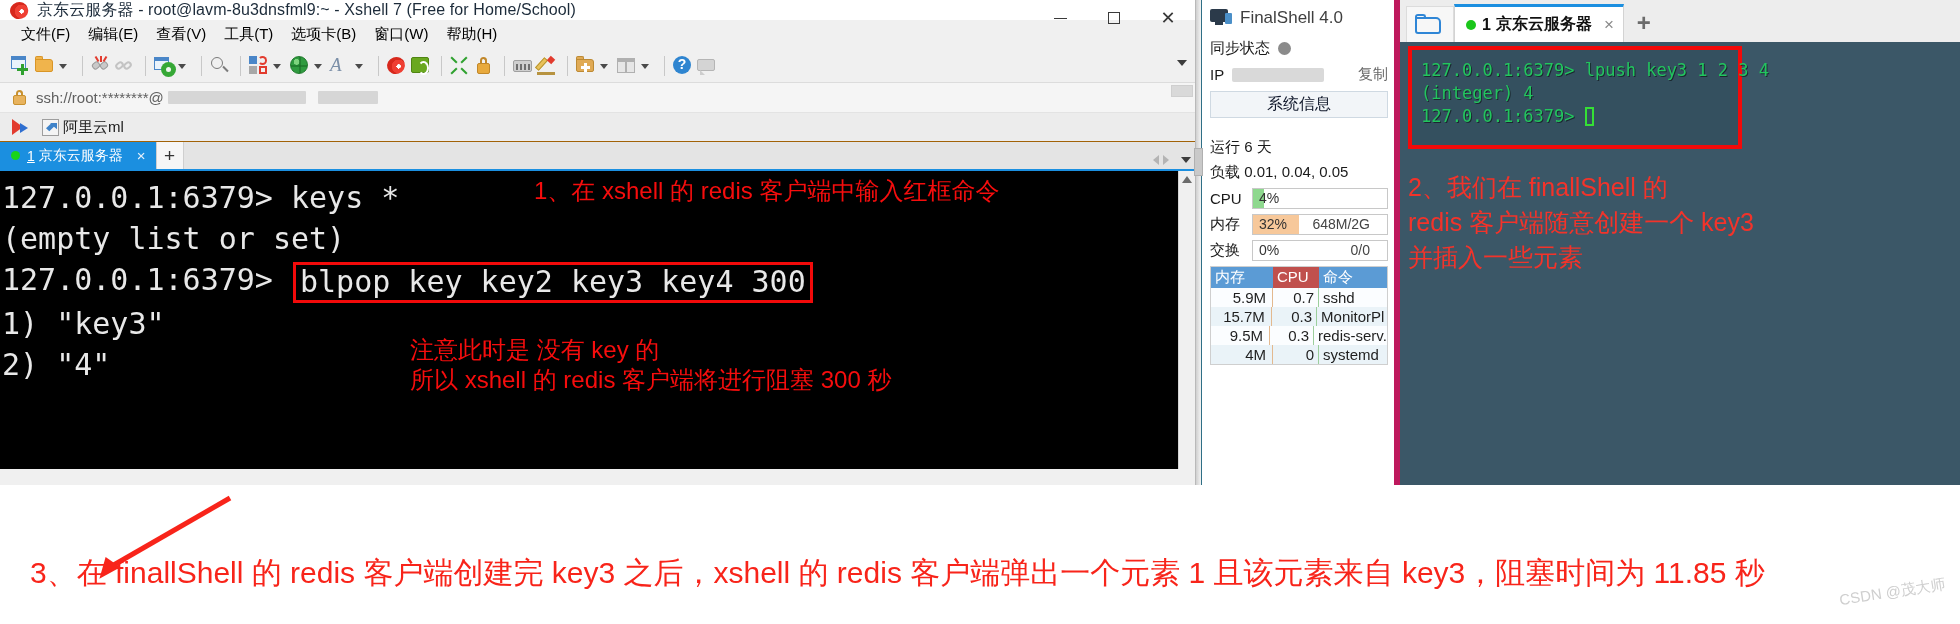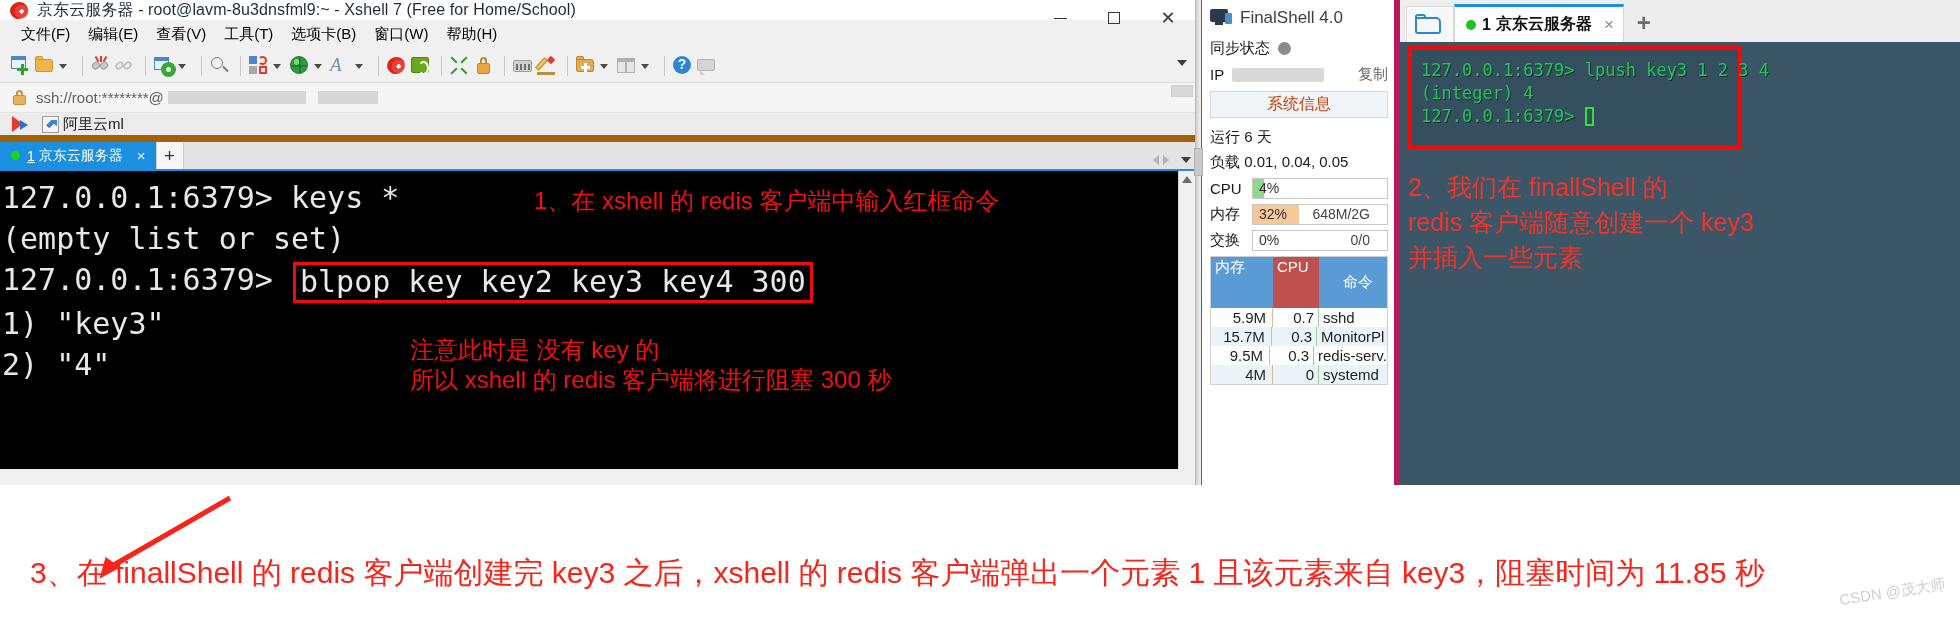--- a/index.html
+++ b/index.html
@@ -218,21 +218,21 @@
     width: 22px; height: 12px; background: #d9d9d9; border:1px solid #cfcfcf;
   }
 
   
   .xs-hostrow {
     height: 29px;
     background: #ececec;
     display: flex;
     align-items: center;
     padding-left: 12px;
-    border-bottom: 7px solid #a16207;
+    border-bottom: 1px solid #a16207;
   }
   .host-flag { width: 20px; height: 18px; position: relative; margin-right: 10px; }
   .host-flag .tri { position:absolute; left:0; top:1px; width:0; height:0; border-left:11px solid #e23b2e; border-top:8px solid transparent; border-bottom:8px solid transparent; }
   .host-flag .arr { position:absolute; left:8px; top:5px; width:0; height:0; border-left:8px solid #2f6fd0; border-top:5px solid transparent; border-bottom:5px solid transparent; }
   .host-chip { width: 17px; height: 17px; border:1px solid #9e9e9e; background:#f4f4f4; margin-right:4px; position:relative; }
   .host-chip .ar { position:absolute; left:3px; top:3px; width:11px; height:11px; background:#3f83c9; clip-path: polygon(100% 0, 100% 62%, 72% 38%, 30% 80%, 0 52%, 46% 8%, 22% 0); }
   .host-name { font-size: 15px; color: #1a1a1a; }
 
   
   .xs-tabstrip {
@@ -303,21 +303,21 @@
     vertical-align: -2px;
   }
   .term-note {
     position: absolute;
     color: #f60d0d;
     font-family: "Liberation Sans", "DejaVu Sans", sans-serif;
     font-size: 24px;
     white-space: nowrap;
     line-height: 30px;
   }
-  #note-1 { left: 534px; top: 15px; }
+  #note-1 { left: 534px; top: 5px; }
   #note-2 { left: 410px; top: 164px; }
   .xs-term-scrollbar {
     width: 17px;
     background: #f0f0f0;
     border-left: 1px solid #d4d4d4;
     position: relative;
   }
   .xs-term-scrollbar .up {
     position:absolute; left:3px; top:5px;
     width:0;height:0;border-left:5px solid transparent;border-right:5px solid transparent;border-bottom:7px solid #6b6b6b;
@@ -350,47 +350,47 @@
   .fs-monitor .side { position:absolute; left:15px; top:4px; width:7px; height:11px; background:#4a8fc8; border-radius:1px; }
   .fs-brand { font-size: 17px; color: #3f3f3f; }
 
   .fs-row { display:flex; align-items:center; font-size:15px; color:#1a1a1a; margin-bottom:7px; }
   .fs-row .lbl { margin-right: 8px; white-space: nowrap; }
   .fs-syncdot { width:13px; height:13px; border-radius:50%; background:#8b8b8b; }
   .fs-redact { height: 14px; background:#d9d9d9; border-radius:2px; display:inline-block; }
   .fs-copy { margin-left:auto; color:#6a6a6a; font-size:15px; }
 
   .fs-sysinfo-btn {
-    margin: 4px 0 10px 0;
+    margin: 4px 0 20px 0;
     height: 27px;
     background: #f2f5f8;
     border: 1px solid #cfd9e2;
     display:flex; align-items:center; justify-content:center;
-    font-size: 16px; color: #c2410c;
+    font-size: 16px; color: #0f172a;
   }
   .fs-stat { font-size: 15px; color:#1a1a1a; margin-bottom: 6px; white-space: nowrap; }
 
   .fs-meter { display:flex; align-items:center; margin-bottom: 5px; }
   .fs-meter .mlbl { width: 42px; font-size:15px; color:#1a1a1a; flex:0 0 auto; }
   .fs-bar {
     flex: 1 1 auto; height: 21px;
     border: 1px solid #c8c8c8;
     background: #fff;
     position: relative;
     overflow: hidden;
   }
   .fs-bar .fill { position:absolute; left:0; top:0; bottom:0; }
   .fs-bar .pct { position:absolute; left:6px; top:1px; font-size:14px; color:#333; }
   .fs-bar .right { position:absolute; right:17px; top:1px; font-size:14px; color:#444; }
 
   .fs-proc { margin-top: 4px; border:1px solid #cfcfcf; }
   .fs-proc-head { display:flex; background:#5b9bd5; color:#fff; font-size:15px; }
   .fs-proc-head .c1 { width: 62px; padding:1px 4px; }
   .fs-proc-head .c2 { width: 46px; padding:1px 4px; background:#c0504d; }
-  .fs-proc-head .c3 { flex:1 1 auto; padding:16px 4px;margin-left:20px; }
+  .fs-proc-head .c3 { flex:1 1 auto; padding:1px 4px; }
   .fs-proc-row { display:flex; font-size:15px; color:#1f1f1f; background:#fbfdff; }
   .fs-proc-row:nth-child(odd) { background:#eaf3f8; }
   .fs-proc-row .c1 { width: 62px; padding:1px 6px 1px 4px; text-align:right; border-right:1px solid #e3b98f; }
   .fs-proc-row .c2 { width: 46px; padding:1px 4px; text-align:right; border-right:1px solid #9ccf9c; }
   .fs-proc-row .c3 { flex:1 1 auto; padding:1px 4px; overflow:hidden; white-space:nowrap; }
 
   .fs-left-handle {
     position: absolute; left: -8px; top: 148px;
     width: 9px; height: 28px; background: #c9c9c9; border:1px solid #b0b0b0;
   }

